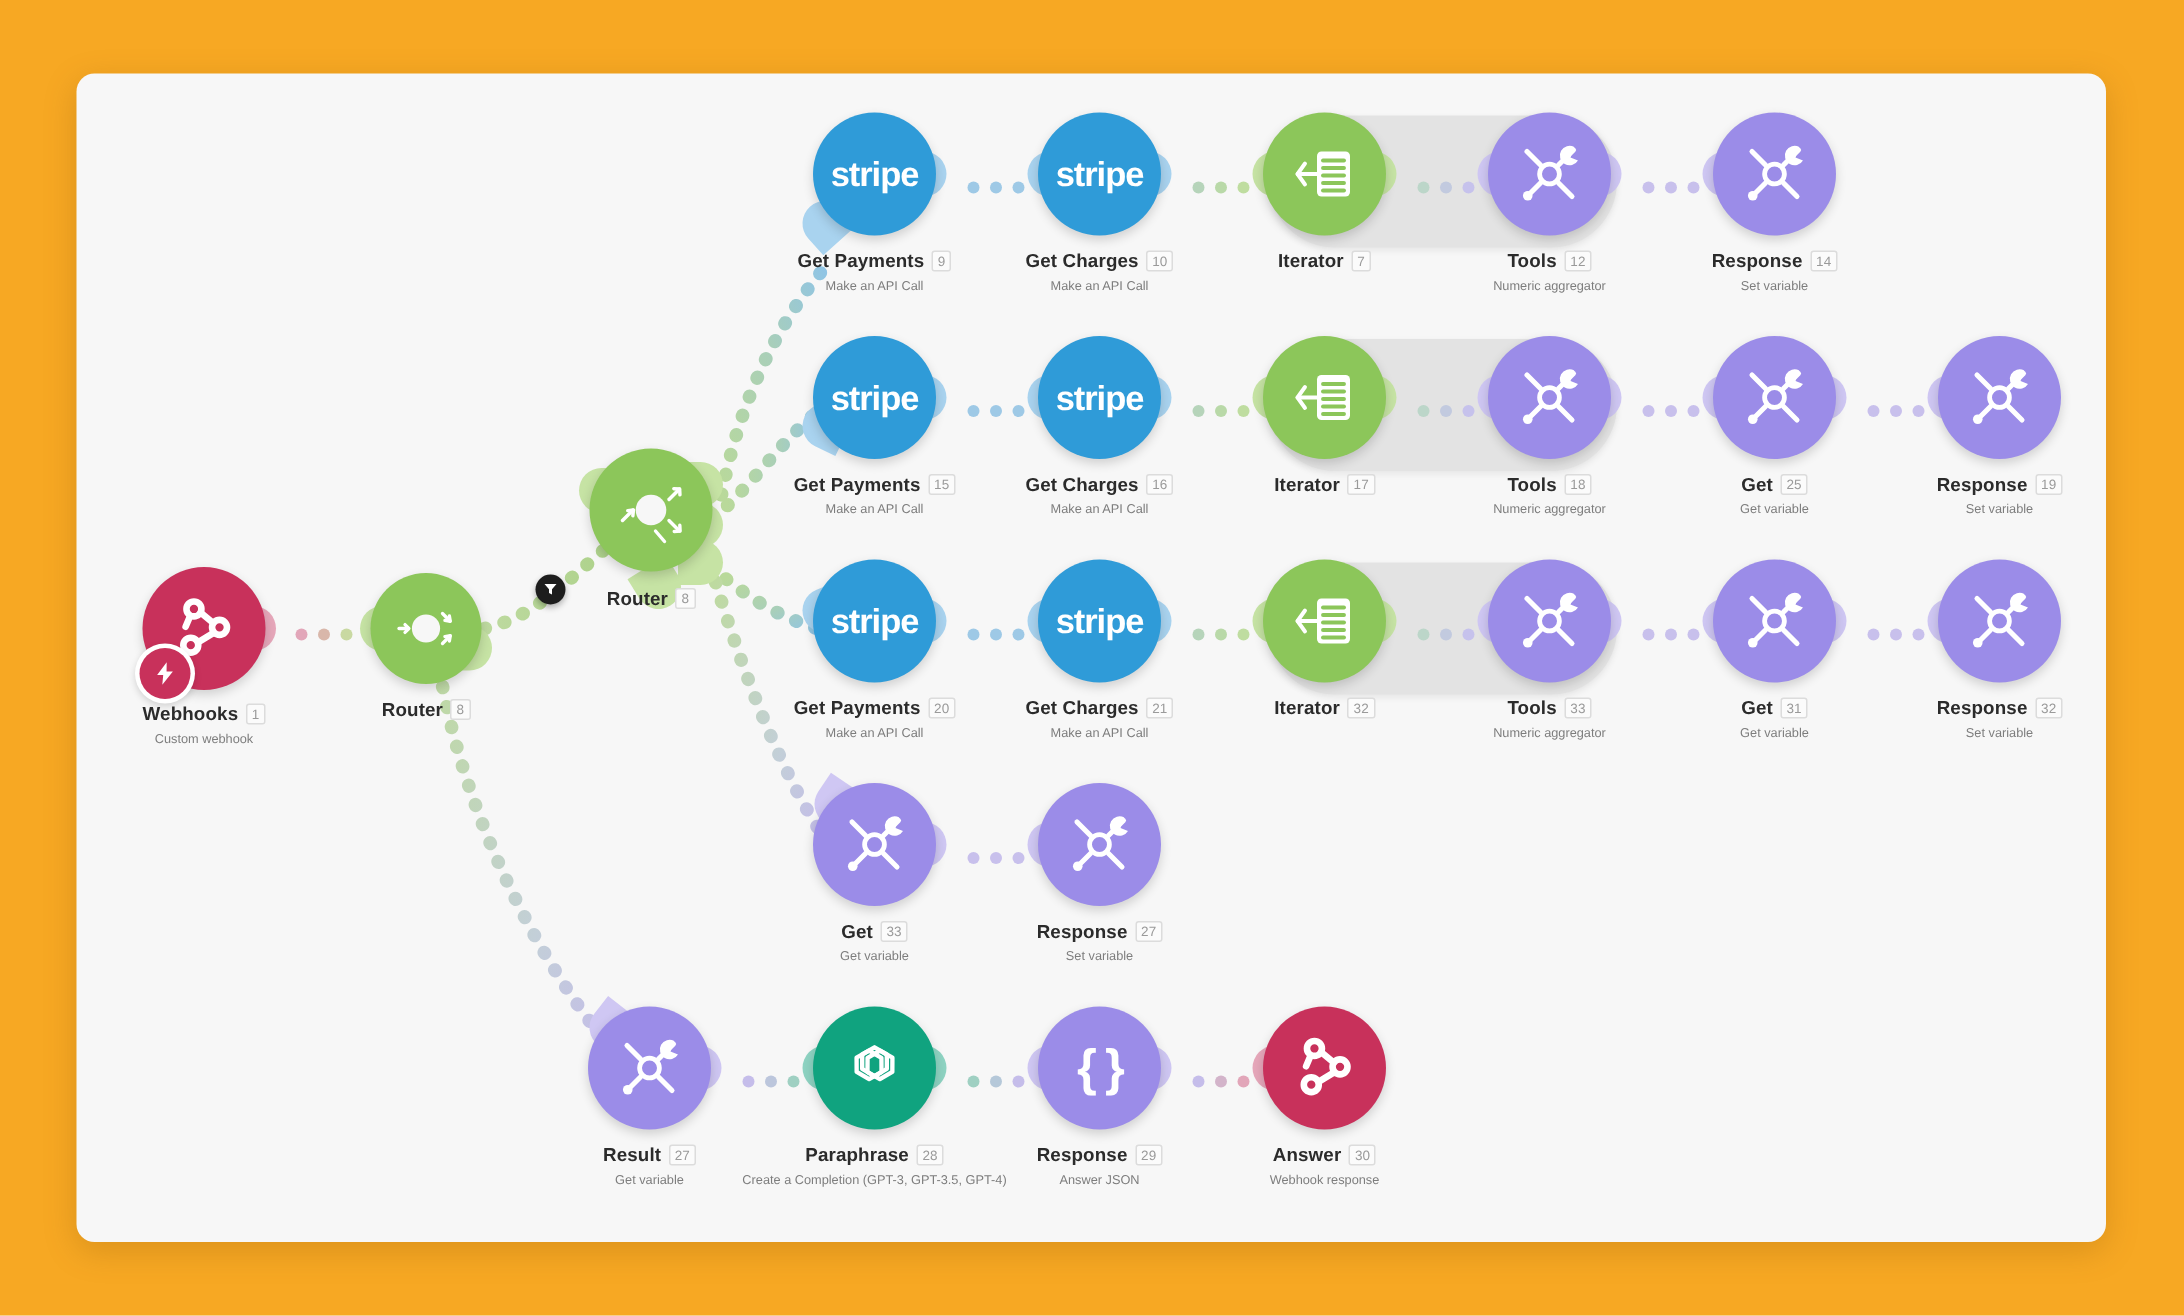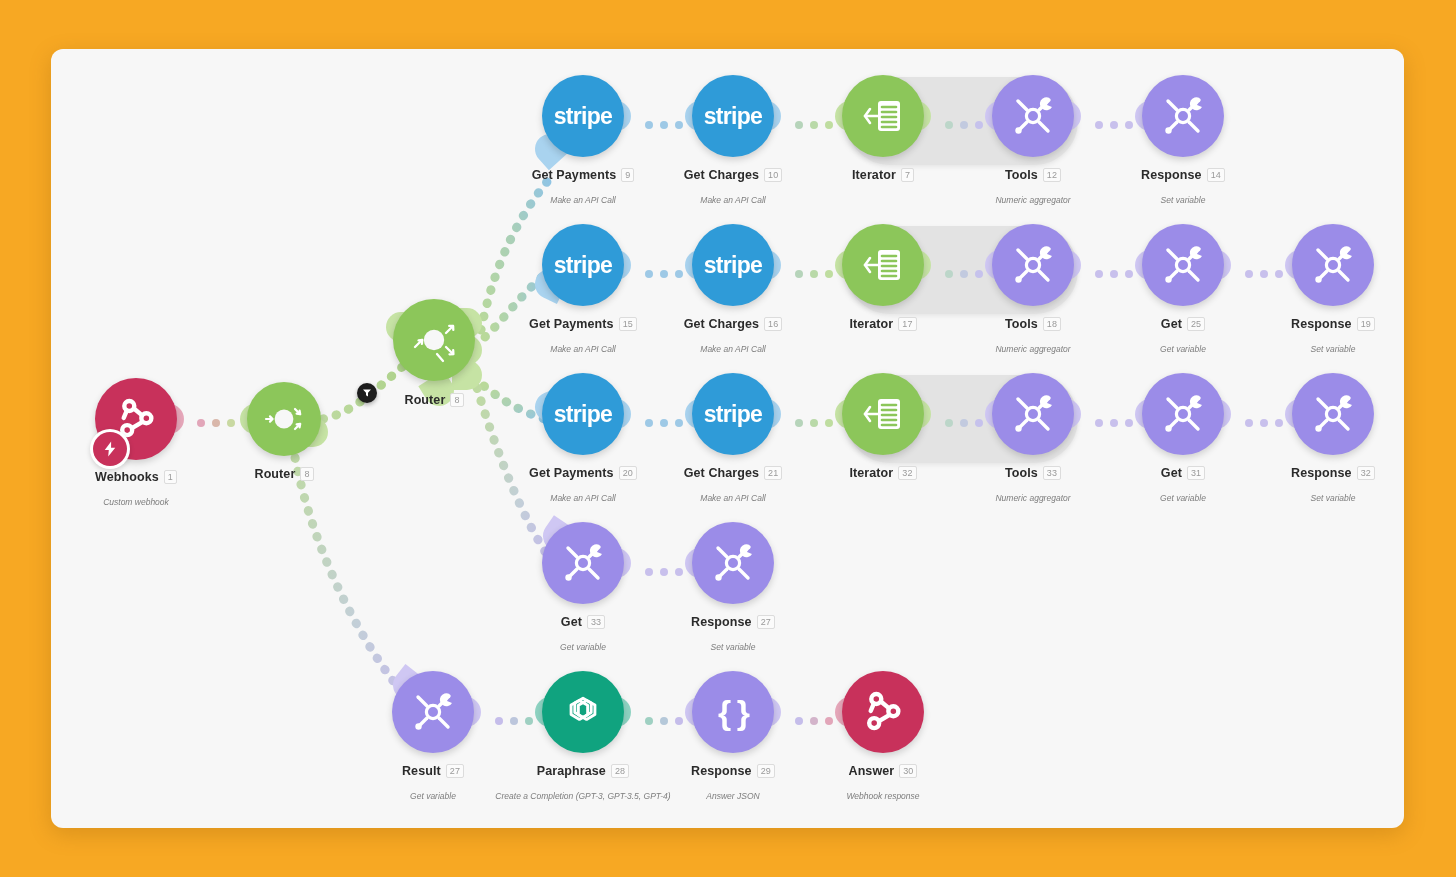--- a/index.html
+++ b/index.html
@@ -61,21 +61,21 @@
   .lbl .t{
     font-size:12.5px;font-weight:bold;color:#2b2b2b;letter-spacing:.1px;
     white-space:nowrap;display:inline-flex;align-items:center;gap:5px;
     justify-content:center;
   }
   .lbl .n{
     font-size:9px;font-weight:normal;color:#9a9a9a;
     border:1px solid #dcdcdc;background:#fbfbfb;border-radius:2px;
     padding:0 3px;line-height:12px;display:inline-block;
   }
-  .lbl .s{font-size:8.5px;color:#7d7d7d;margin-top:12px;white-space:nowrap;font-style:italic;}
+  .lbl .s{font-size:8.5px;color:#7d7d7d;margin-top:2px;white-space:nowrap;}
 
   
   .group{
     position:absolute;background:#e3e3e3;border-radius:48px;
     box-shadow:0 2px 5px rgba(0,0,0,.07);
     z-index:1;
   }
 
   
   .filter-badge{

